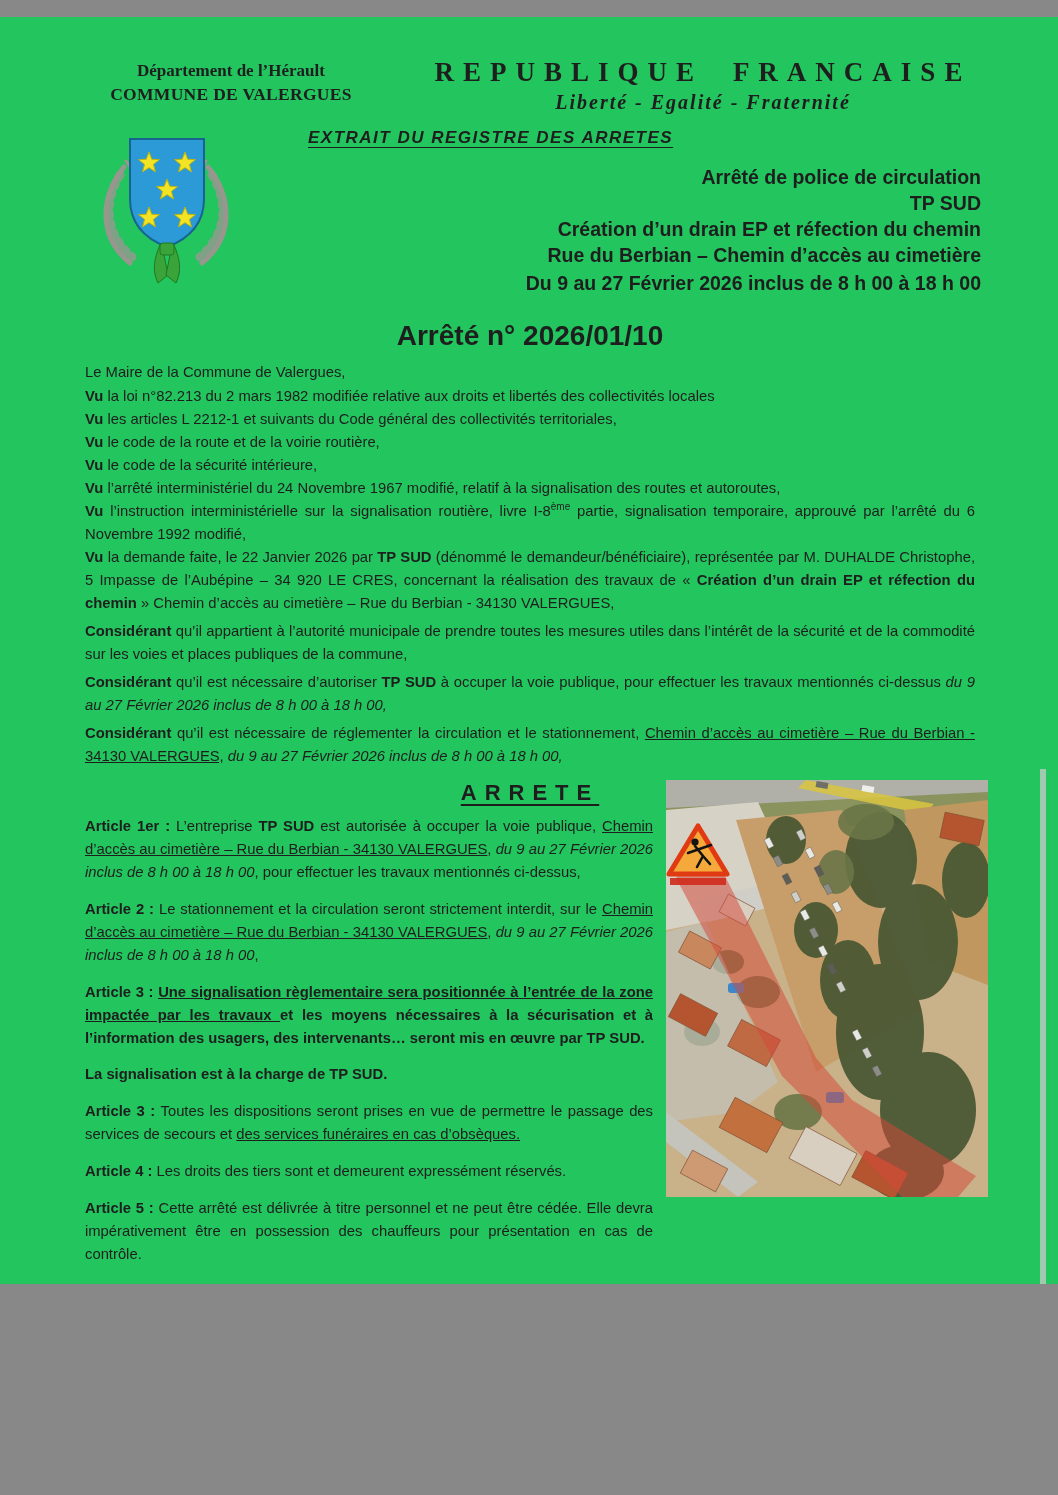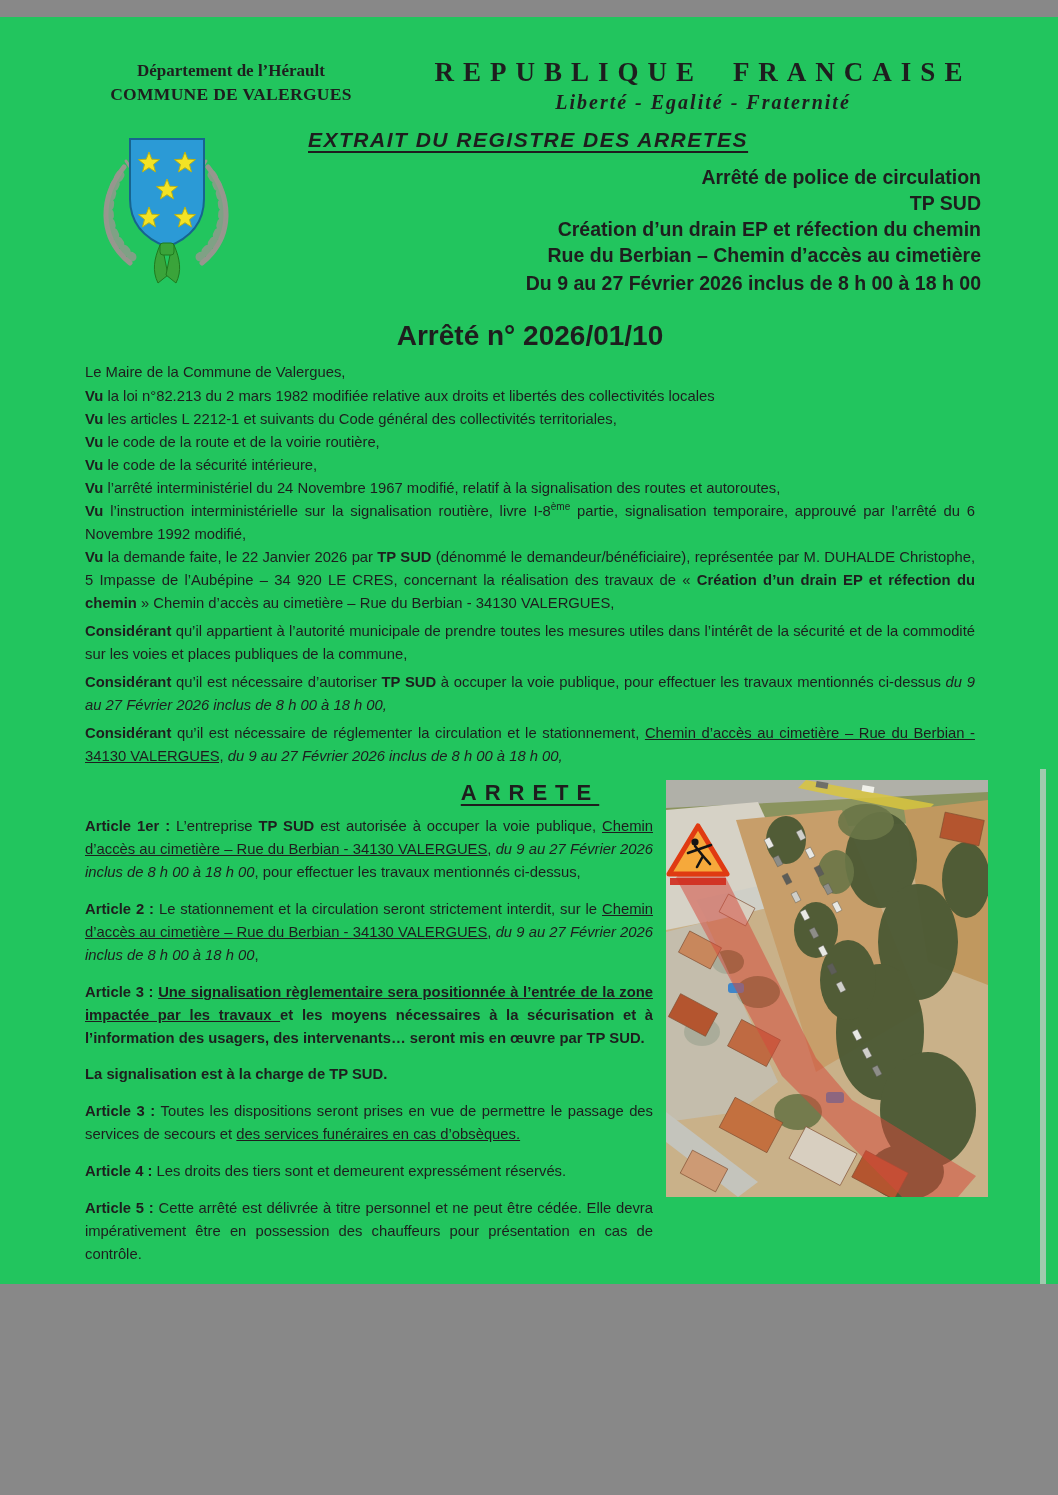--- a/index.html
+++ b/index.html
@@ -28,21 +28,21 @@
 
   
   .hdr-left{position:absolute;left:96px;top:44px;width:270px;text-align:center;
     font-family:"Liberation Serif","DejaVu Serif",serif;}
   .hdr-left .dept{font-size:17px;font-weight:600;}
   .hdr-left .commune{font-size:17.5px;font-weight:bold;margin-top:3px;letter-spacing:.3px;}
   .hdr-right{position:absolute;left:408px;top:40px;width:590px;text-align:center;
     font-family:"Liberation Serif","DejaVu Serif",serif;}
   .republique{font-size:27px;font-weight:bold;letter-spacing:9px;word-spacing:14px;}
   .motto{font-size:20px;font-weight:bold;font-style:italic;letter-spacing:2px;margin-top:3px;}
-  .registry{position:absolute;left:308px;top:111px;font-size:21px;font-weight:bold;
+  .registry{position:absolute;left:308px;top:111px;font-size:17px;font-weight:bold;
     font-style:italic;letter-spacing:1.5px;text-decoration:underline;text-underline-offset:4px;}
 
   .coat{position:absolute;left:90px;top:110px;width:152px;height:160px;}
 
   .subject{position:absolute;right:77px;top:147px;width:620px;text-align:right;
     font-weight:bold;font-size:19.5px;line-height:26px;}
   .subject .line{white-space:nowrap;}
   .subject .line-last{margin-top:2px;}
 
   .doc-title{position:absolute;left:85px;top:303px;width:890px;text-align:center;

